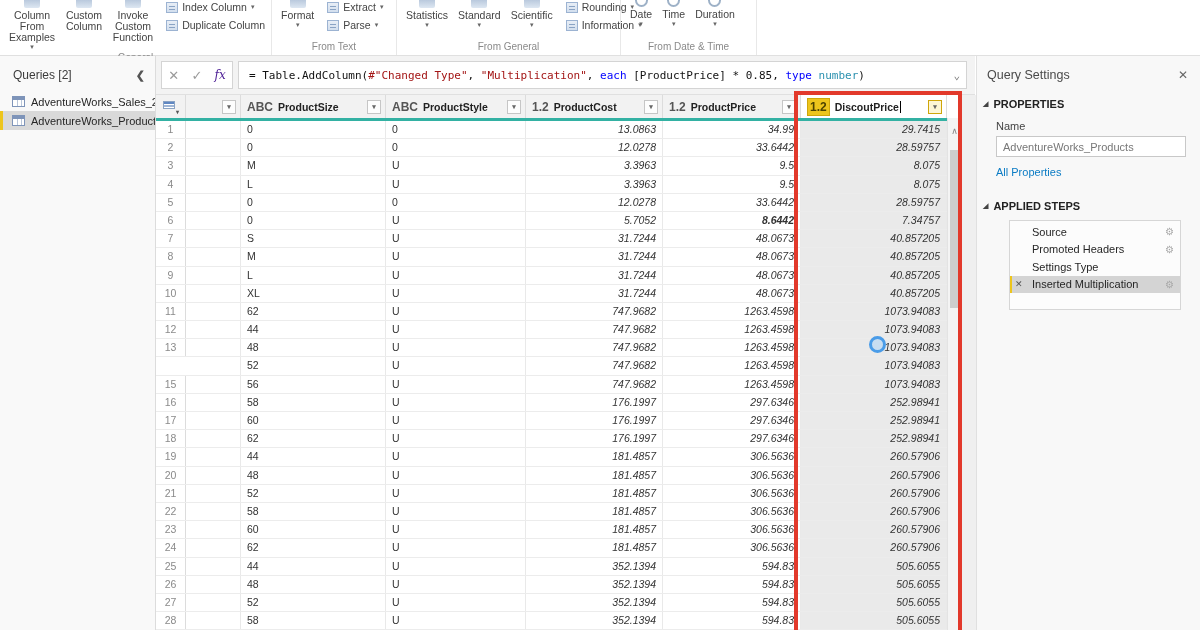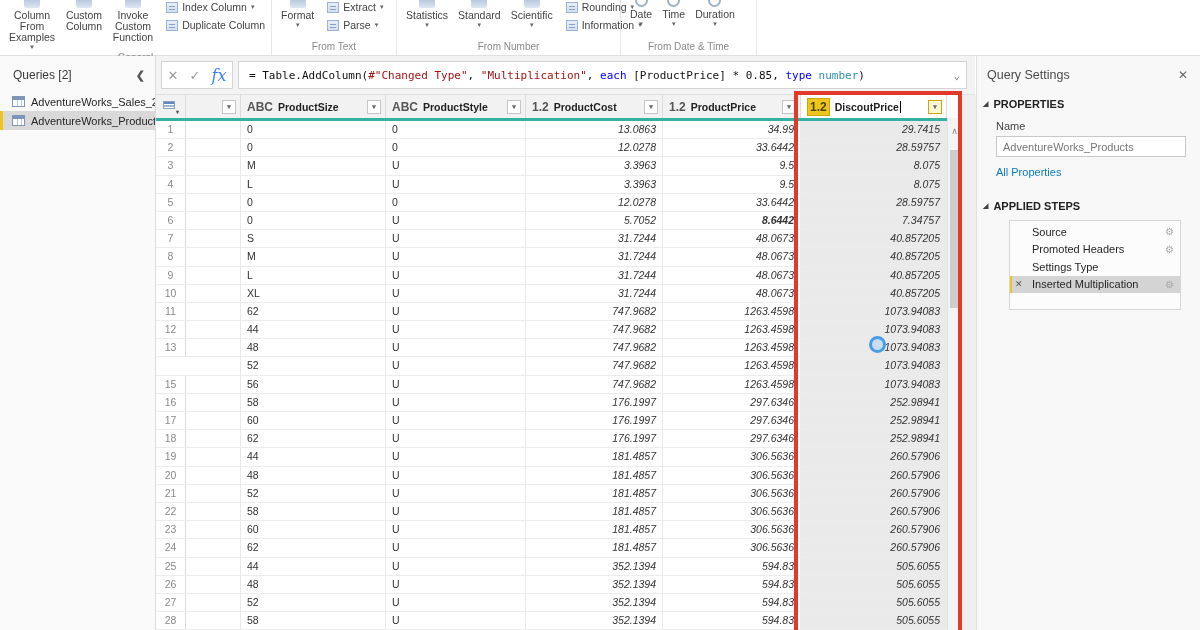--- a/index.html
+++ b/index.html
@@ -19,21 +19,21 @@
   .barrow { font-size:7px; color:#666; line-height:8px; }
   .rstack { display:flex; flex-direction:column; gap:6px; margin:1px 2px 0 8px; }
   .rbtn.small { display:flex; align-items:center; gap:4px; font-size:10.5px; color:#444; white-space:nowrap; }
   .sicon { width:12px; height:11px; border:1px solid #9cb3d2; background:linear-gradient(#e8eef6,#d3dfee); position:relative; flex:0 0 auto; }
   .sicon:after { content:""; position:absolute; left:2px; right:2px; top:3px; height:1px; background:#8aa3c4; box-shadow:0 3px 0 #8aa3c4; }
 
   
   #fxstrip { position:absolute; left:156px; top:56px; width:819px; height:39px; background:#f3f3f3; border-bottom:1px solid #e0e0e0; }
   #fxicons { position:absolute; left:5px; top:5px; width:72px; height:28px; background:#fff; border:1px solid #d4d4d4; display:flex; align-items:center; justify-content:space-around; }
   #fxicons .fi { color:#9a9a9a; font-size:13px; line-height:13px; }
-  #fxicons .fi.fx { font-family:"DejaVu Serif", serif; font-style:italic; color:#3b82f6; font-size:16px; }
+  #fxicons .fi.fx { font-family:"DejaVu Serif", serif; font-style:italic; color:#4c1d95; font-size:12px; }
   #fxinput { position:absolute; left:82px; top:5px; right:8px; height:28px; background:#fff; border:1px solid #d4d4d4; display:flex; align-items:center; padding:0 22px 0 10px; font-family:"DejaVu Sans Mono", monospace; font-size:11px; white-space:nowrap; overflow:hidden; }
   #fxinput .chev { position:absolute; right:6px; top:7px; color:#777; font-size:11px; }
   .tok-plain { color:#111; } .tok-string { color:var(--c-string); } .tok-keyword { color:var(--c-keyword); } .tok-type { color:var(--c-type); }
 
   
   #queries { position:absolute; left:0; top:56px; width:156px; height:574px; background:#f9f9f9; border-right:1px solid #dcdcdc; }
   #queries .qhead { display:flex; justify-content:space-between; align-items:center; padding:12px 10px 10px 13px; color:#3b3b3b; font-size:12px; }
   #queries .qcollapse { color:#555; font-weight:bold; font-size:11px; }
   .qitem { display:flex; align-items:center; gap:6px; height:19px; padding-left:12px; font-size:11px; color:#262626; white-space:nowrap; overflow:hidden; position:relative; }
   .qitem.sel { background:#d9d9d9; }
@@ -171,21 +171,21 @@
             <span>Rounding</span>
             <span class="barrow">▾</span>
           </div>
           <div class="rbtn small">
             <span class="sicon"></span>
             <span>Information</span>
             <span class="barrow">▾</span>
           </div>
         </div>
       </div>
-      <div class="rlabel">From Number</div>
+      <div class="rlabel">From General</div>
     </div>
     <div class="rgroup" style="width: 136px;">
       <div class="ritems">
         <div class="rbtn big">
           <div class="bicon round"></div>
           <div class="blabel">Date</div>
           <div class="barrow">▾</div>
         </div>
         <div class="rbtn big">
           <div class="bicon round"></div>

